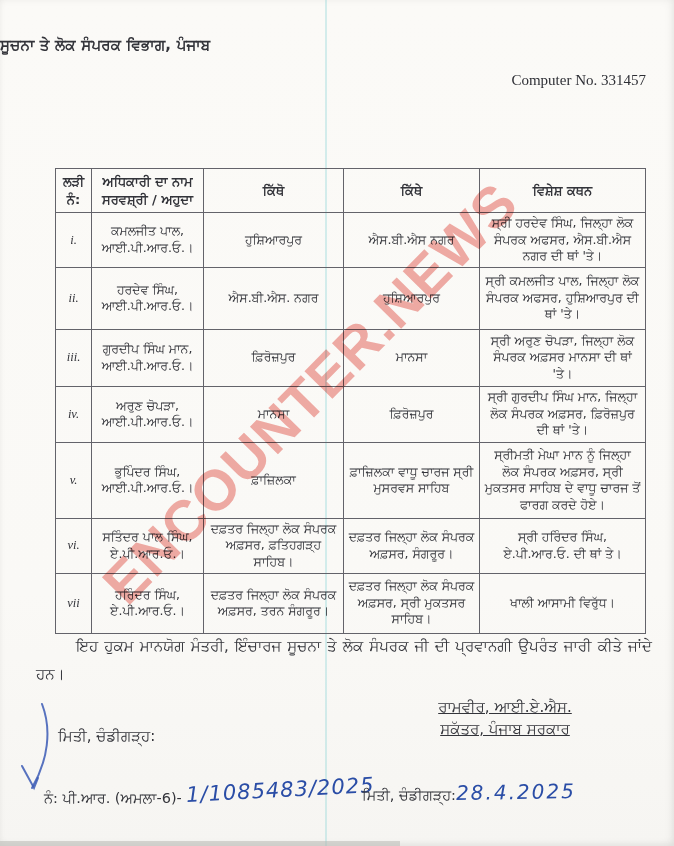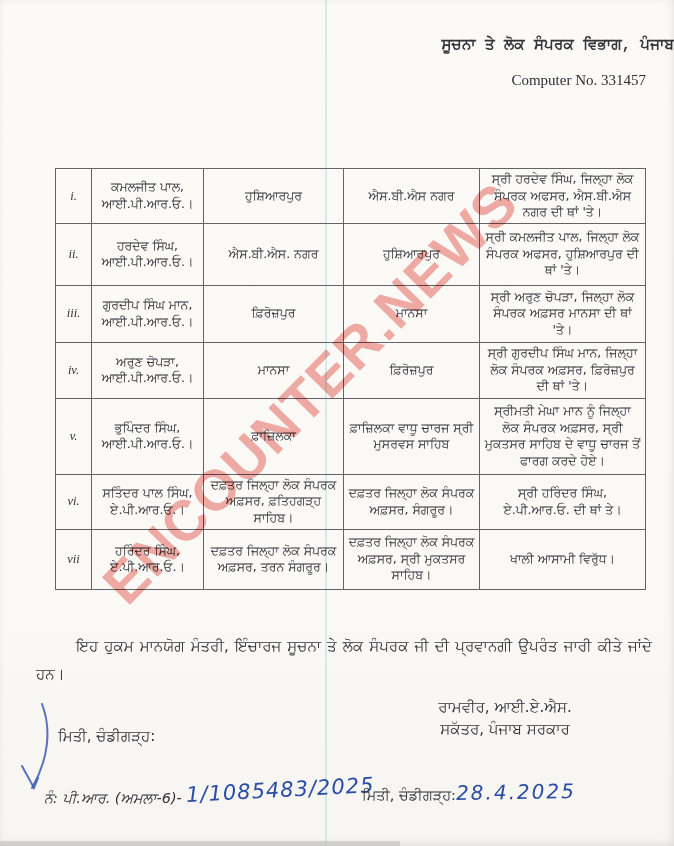--- a/index.html
+++ b/index.html
@@ -2,21 +2,21 @@
 <html><head>
 <meta charset="utf-8">
 <style>
   html,body{margin:0;padding:0;background:#e8e8e6;}
   #page{
     position:relative;width:674px;height:846px;margin:0 auto;
     background:linear-gradient(180deg,#fbfaf7 0%, #faf9f6 70%, #f6f5f2 100%);
     font-family:"DejaVu Sans", sans-serif;color:#33343a;overflow:hidden;
     box-shadow:inset -3px 0 8px rgba(0,0,0,.05), inset 0 -3px 6px rgba(0,0,0,.05);
   }
-  .center{text-align:right;font-family:Liberation Mono, monospace;}
+  .center{text-align:left;}
   .title1{position:absolute;left:0;top:36px;width:100%;font-size:15px;font-weight:bold;letter-spacing:.2px;}
   .title2{position:absolute;left:0;top:58px;width:100%;font-size:15px;font-weight:bold;}
   .computer-no{position:absolute;right:28px;top:72px;font-family:"Liberation Serif", serif;font-size:15px;color:#2e2f35;}
   .intro{position:absolute;left:36px;top:102px;width:614px;font-size:15px;line-height:28px;text-align:justify;text-indent:40px;}
   .closing{position:absolute;left:36px;top:632px;width:616px;font-size:15px;line-height:28px;text-align:justify;text-indent:40px;}
 
   table.order{position:absolute;left:55px;top:168px;width:590px;border-collapse:collapse;table-layout:fixed;}
   table.order th, table.order td{border:1px solid #63636a;padding:2px 4px;vertical-align:middle;text-align:center;}
   table.order th{font-size:13px;font-weight:bold;line-height:1.35;}
   table.order td{font-size:12.5px;line-height:1.32;}
@@ -24,23 +24,23 @@
   .fold-line{position:absolute;left:325px;top:0;width:2px;height:846px;background:rgba(120,205,210,.30);}
 
   .watermark{
     position:absolute;left:310px;top:393px;transform:translate(-50%,-50%) rotate(-45.5deg);
     font-size:57px;font-weight:bold;letter-spacing:1px;white-space:nowrap;
     color:rgba(231,106,96,.55);mix-blend-mode:multiply;z-index:5;pointer-events:none;
     font-family:"Liberation Sans", sans-serif;
   }
 
   .date-block{position:absolute;left:58px;top:724px;font-size:15px;line-height:25px;}
-  .sig-block{position:absolute;left:360px;top:696px;width:290px;text-align:center;font-size:15px;line-height:22px;}
+  .sig-block{position:absolute;left:360px;top:696px;width:290px;text-align:center;font-size:15px;line-height:22px;text-decoration:underline;}
 
-  .footer-ref-label{position:absolute;left:44px;top:790px;font-size:14.5px;font-style:italic;}
+  .footer-ref-label{position:absolute;left:44px;top:790px;font-size:14.5px;}
   .footer-date-label{position:absolute;left:362px;top:787px;font-size:14.5px;}
   .hand{color:#2a4da6;font-style:italic;font-family:"DejaVu Sans", sans-serif;}
   .hand-ref{position:absolute;left:186px;top:778px;font-size:21px;transform:rotate(-3deg);letter-spacing:1px;}
   .hand-date{position:absolute;left:456px;top:780px;font-size:20px;transform:rotate(-1deg);letter-spacing:2px;}
 
   .pen-mark{position:absolute;left:12px;top:700px;z-index:4;}
   .scan-edge-bottom{position:absolute;left:0;bottom:0;width:400px;height:5px;background:#b9b9b5;opacity:.55;}
 </style>
 </head>
 <body>
@@ -56,20 +56,27 @@
 
   <table class="order">
     <colgroup>
       <col style="width:36px">
         <col style="width:112px">
         <col style="width:140px">
         <col style="width:136px">
         <col style="width:166px">
     </colgroup>
     <tbody>
+        <tr style="height:44px">
+      <th>ਲੜੀ ਨੰ:</th>
+      <th>ਅਧਿਕਾਰੀ ਦਾ ਨਾਮ ਸਰਵਸ਼੍ਰੀ / ਅਹੁਦਾ</th>
+      <th>ਕਿੱਥੋ</th>
+      <th>ਕਿੱਥੇ</th>
+      <th>ਵਿਸ਼ੇਸ਼ ਕਥਨ</th>
+    </tr>
     <tr style="height:50px">
       <td class="sno">i.</td>
       <td>ਕਮਲਜੀਤ ਪਾਲ, ਆਈ.ਪੀ.ਆਰ.ਓ.।</td>
       <td>ਹੁਸ਼ਿਆਰਪੁਰ</td>
       <td>ਐਸ.ਬੀ.ਐਸ ਨਗਰ</td>
       <td>ਸ੍ਰੀ ਹਰਦੇਵ ਸਿੰਘ, ਜਿਲ੍ਹਾ ਲੋਕ ਸੰਪਰਕ ਅਫਸਰ, ਐਸ.ਬੀ.ਐਸ ਨਗਰ ਦੀ ਥਾਂ 'ਤੇ।</td>
     </tr>
     <tr style="height:62px">
       <td class="sno">ii.</td>
       <td>ਹਰਦੇਵ ਸਿੰਘ, ਆਈ.ਪੀ.ਆਰ.ਓ.।</td>

